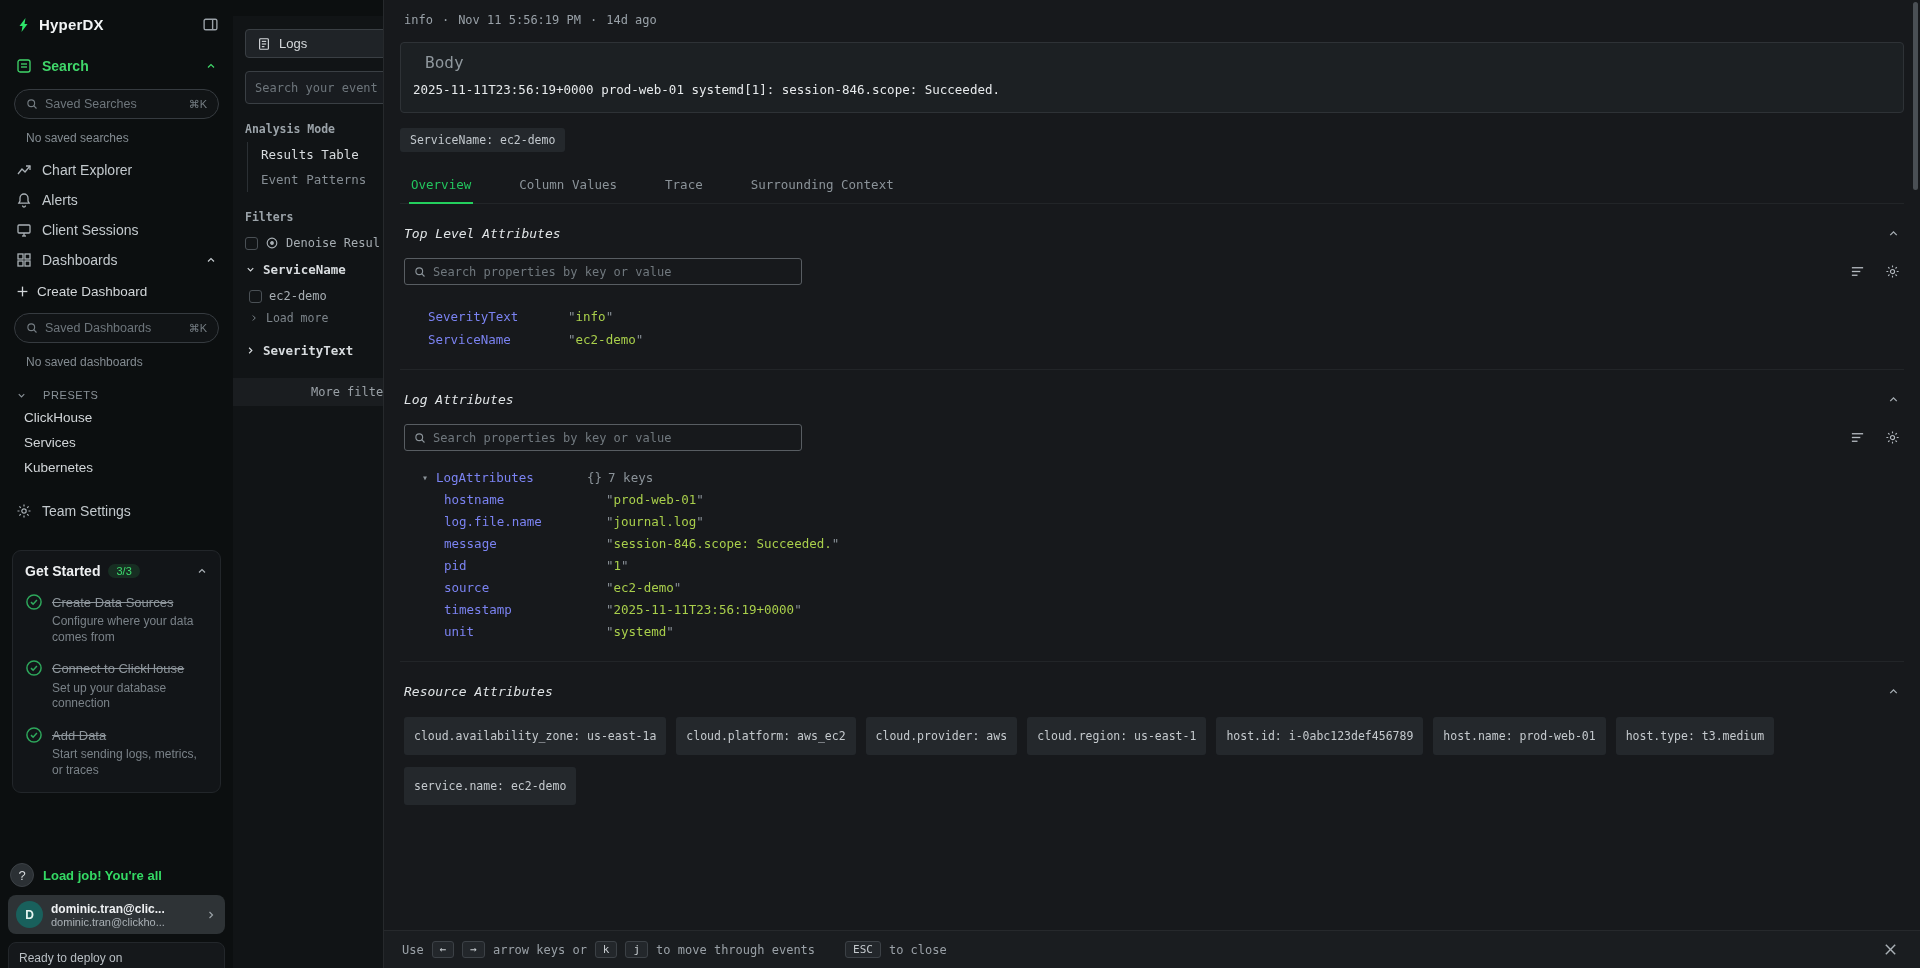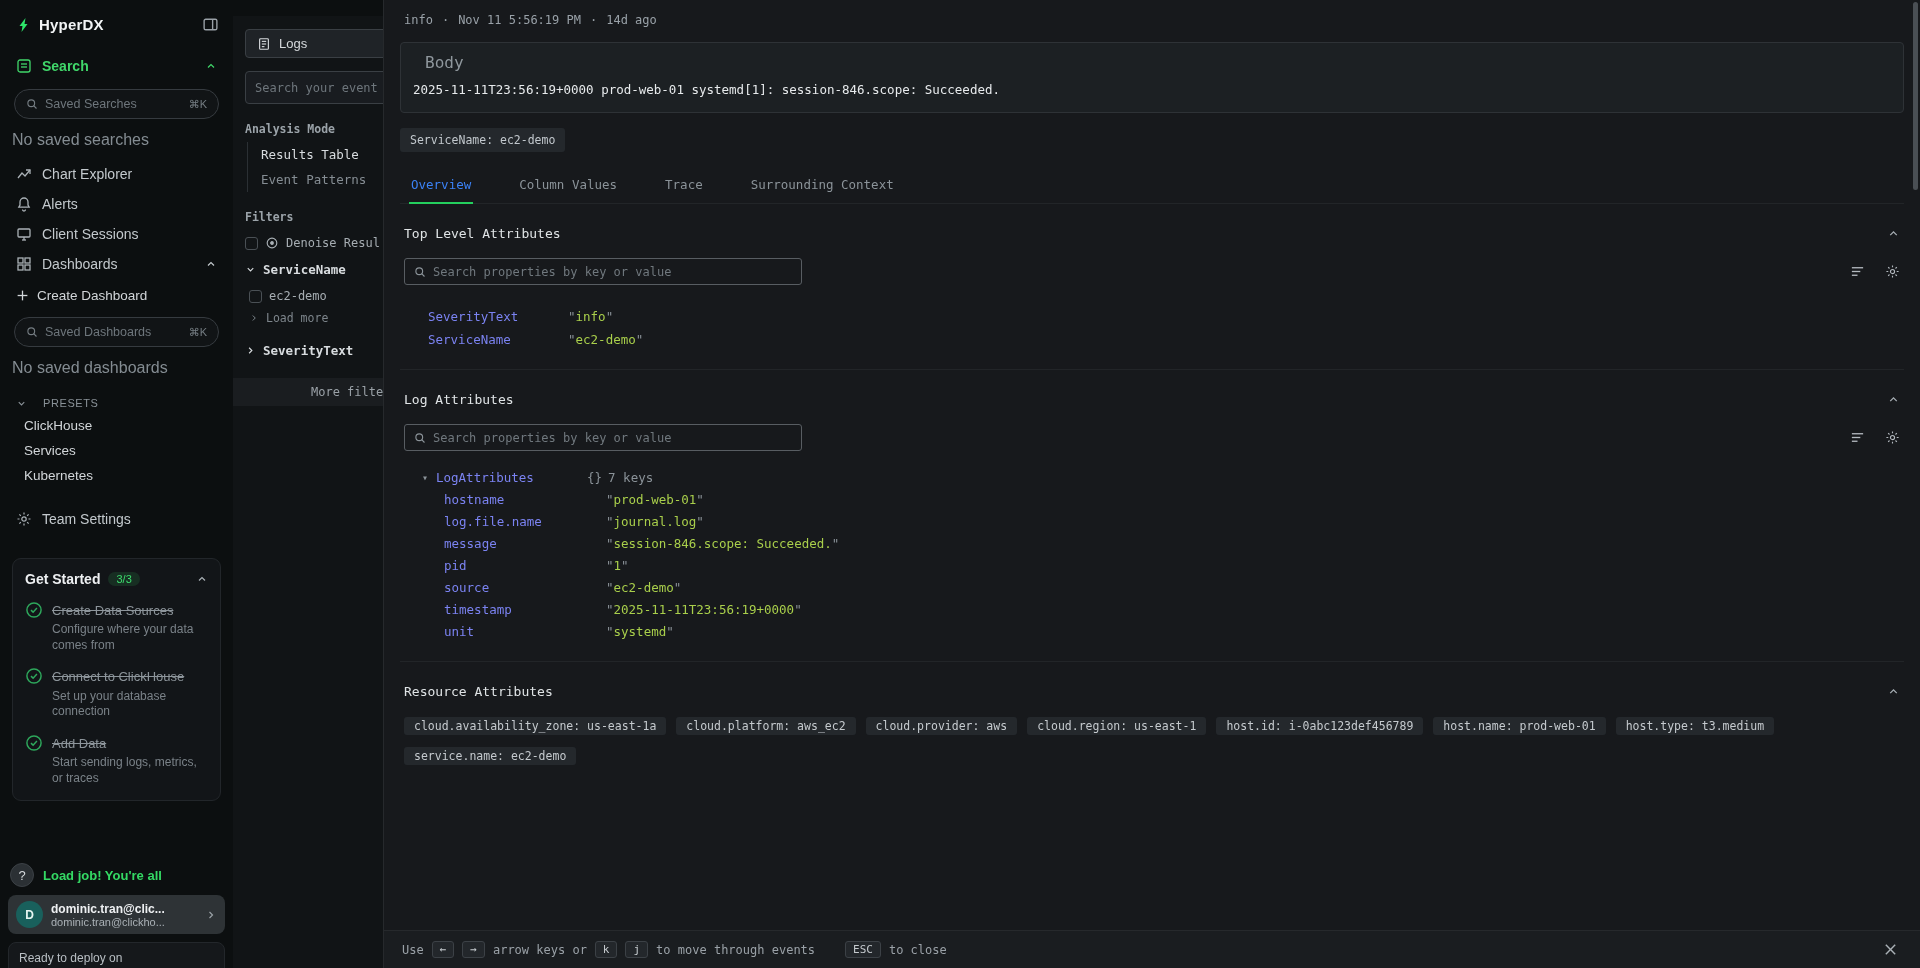--- a/index.html
+++ b/index.html
@@ -19,21 +19,21 @@
   .nav-item .grow { flex:1; }
   .nav-item.green { color:#40d76a; font-weight:bold; }
   .nav-item.green svg { color:#40d76a; }
   .nav-ic { color:#aab1b6; }
   .pill { display:flex; align-items:center; gap:7px; margin:8px 14px 4px; height:30px; padding:0 11px;
     border:1px solid #363b40; border-radius:16px; background:#111416; color:#757d83; }
   .pill input { flex:1; min-width:0; background:transparent; border:none; outline:none;
     font-family:"Liberation Sans", sans-serif; font-size:12.5px; color:#c9ced2; }
   .pill input::placeholder { color:#6e767c; }
   .kbd-hint { font-size:11px; color:#757d83; }
-  .empty-note { padding:8px 12px 10px; font-size:16px; color:#848c92; }
+  .empty-note { padding:8px 26px 10px; font-size:12px; color:#848c92; }
   .sub-action { display:flex; align-items:center; gap:8px; padding:9px 16px 6px; font-size:13.5px; color:#d2d6d9; cursor:pointer; }
   .presets-head { display:flex; align-items:center; gap:16px; padding:10px 16px 4px; font-size:11px; letter-spacing:.6px; color:#8a9298; cursor:pointer; }
   .preset-item { padding:5px 16px 5px 24px; font-size:13.5px; color:#d2d6d9; cursor:pointer; }
   .team-row { margin-top:16px; }
 
   .gs-card { margin:24px 12px 0; background:#121518; border:1px solid #22262a; border-radius:9px; padding:12px 12px 14px; }
   .gs-head { display:flex; align-items:center; gap:8px; cursor:pointer; }
   .gs-title { font-size:14px; font-weight:bold; color:#eef0f2; }
   .gs-badge { font-size:11px; color:#3ddc6e; background:rgba(61,220,110,.13); border-radius:10px; padding:1px 8px; }
   .gs-head .grow { flex:1; }
@@ -82,25 +82,25 @@
     border-left:1px solid #26292c; display:flex; flex-direction:column; z-index:10; }
   .d-main { flex:1; overflow:hidden; padding:0 16px; }
   .d-head { display:flex; align-items:center; gap:9px; margin:13px 4px 0; font-size:12px; color:#99a1a8; }
   .body-box { margin-top:15px; background:#1c2023; border:1px solid #2e3236; border-radius:4px; padding:10px 12px 15px; }
   .body-label { font-size:16px; color:#8f979d;padding-left:12px; }
   .body-text { margin-top:10px; font-size:12.5px; color:#e7eaec; }
   .svc-tag { display:inline-block; margin-top:15px; background:#24282c; border-radius:3px; padding:5px 10px;
     font-size:11.5px; color:#c2c8cd; }
   .tabs { display:flex; margin-top:16px; border-bottom:1px solid #222528; padding-left:9px; }
   .tab { padding:9px 2px 10px; margin-right:44px; font-size:12.5px; color:#8b9399; cursor:pointer; }
-  .tab.active { color:#3b82f6; border-bottom:2px solid #24d05e; margin-bottom:-1px; }
+  .tab.active { color:#22c55e; border-bottom:2px solid #24d05e; margin-bottom:-1px; }
   .sec { padding:22px 4px 18px; border-bottom:1px solid #222528; }
   .sec:last-child { border-bottom:none; }
   .sec-head { display:flex; align-items:center; }
-  .sec-title { font-size:13px; color:#e0e4e6; flex:1; }
+  .sec-title { font-size:13px; color:#e0e4e6; flex:1;font-style:italic; }
   .sec-chev { color:#a7aeb4; cursor:pointer; }
   .toolbar { display:flex; align-items:center; margin-top:17px; }
   .prop-search { display:flex; align-items:center; gap:7px; width:398px; height:27px; padding:0 9px;
     background:#17191c; border:1px solid #585d62; border-radius:3px; }
   .prop-search input { flex:1; background:transparent; border:none; outline:none;
     font-family:"DejaVu Sans Mono", monospace; font-size:12px; color:#c9ced2; }
   .prop-search input::placeholder { color:#70787e; }
   .toolbar .grow { flex:1; }
   .tool-ic { color:#b4bac0; cursor:pointer; margin-left:20px; }
   .kv-rows { margin-top:20px; }
@@ -109,21 +109,21 @@
   .v { color:#a9cf4b; }
   .v::before, .v::after { content:'"'; color:#8b9399; }
   .lg-root { display:flex; align-items:center; margin-top:16px; line-height:22px; font-size:12.5px; padding-left:18px; cursor:pointer; }
   .caret { width:14px; color:#8b9399; font-size:10px; }
   .root-key { width:151px; color:#7b83f2; }
   .root-meta { color:#8b9399; }
   .root-meta .braces { margin-right:6px; }
   .lg-kv { display:flex; line-height:22px; font-size:12.5px; }
   .lg-kv .k { width:162px; margin-left:40px; color:#7b83f2; cursor:pointer; }
   .tag-wrap { display:flex; flex-wrap:wrap; gap:12px 10px; margin-top:18px; }
-  .rtag { background:#24282c; border-radius:3px; padding:2px 10px; font-size:11.5px; color:#c5cace; cursor:pointer; }
+  .rtag { background:#24282c; border-radius:3px; padding:12px 10px; font-size:11.5px; color:#c5cace; cursor:pointer; }
   .d-footer { height:38px; border-top:1px solid #26292c; background:#1a1d20; display:flex; align-items:center;
     gap:8px; padding:0 18px; font-size:12px; color:#9aa1a7; }
   kbd { background:#23272b; border:1px solid #3c4146; border-radius:3px; padding:1px 7px; font-size:11px;
     color:#c5cace; font-family:"DejaVu Sans Mono", monospace; }
   .close-btn { margin-left:auto; color:#aab1b6; cursor:pointer; background:none; border:none; padding:4px; }
   .scroll-thumb { position:absolute; right:2px; top:2px; width:5px; height:188px; background:#4a4f54; border-radius:3px; }
 </style>
 </head>
 <body>
 

